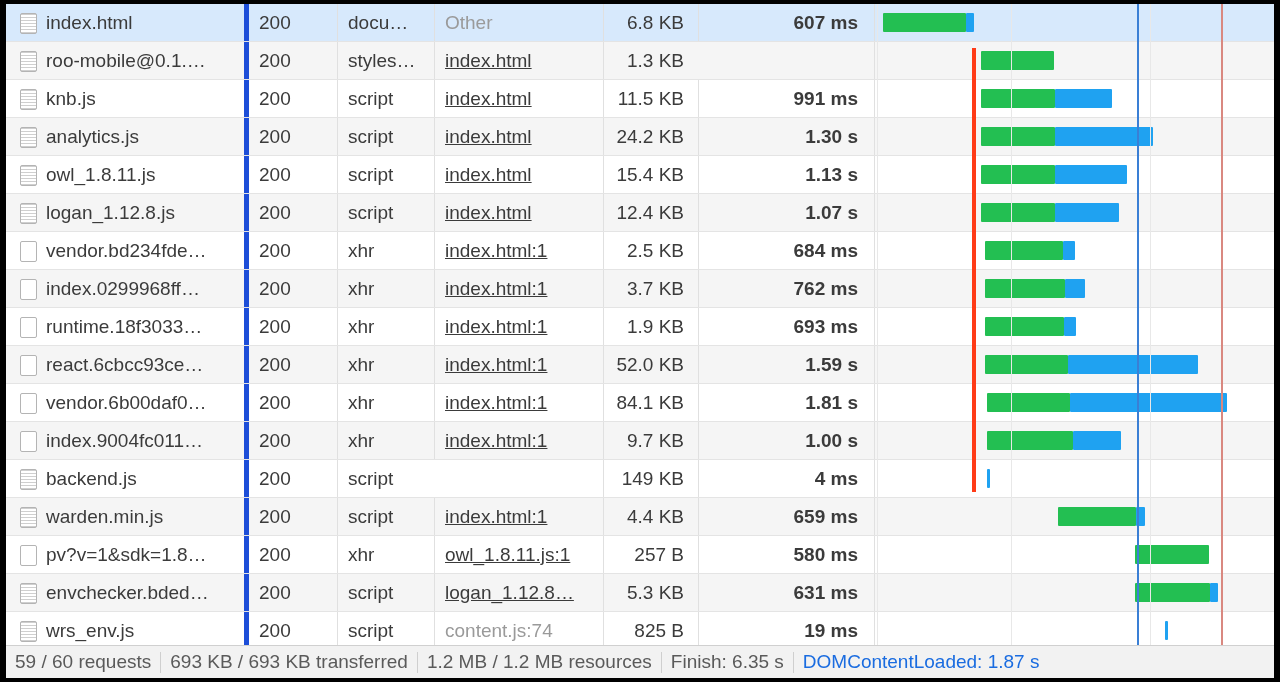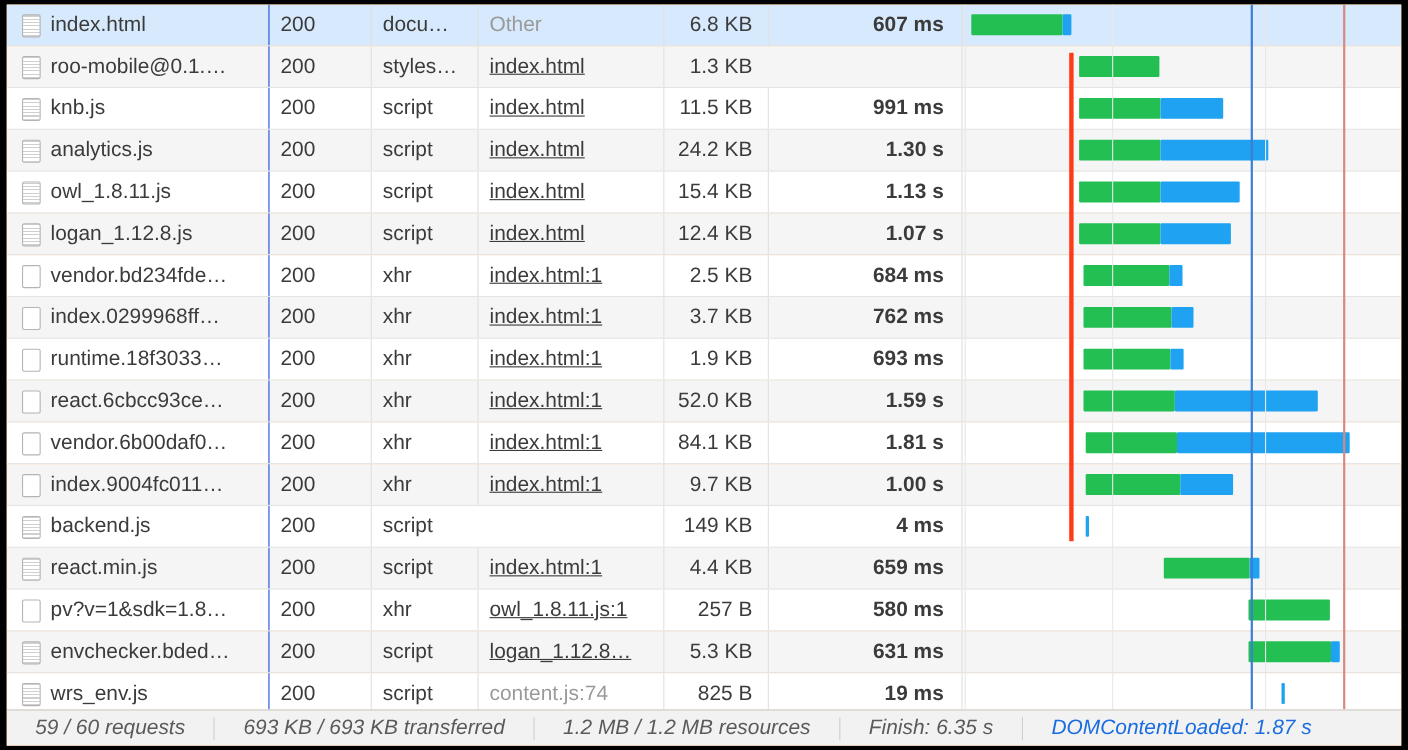--- a/index.html
+++ b/index.html
@@ -55,21 +55,21 @@
     top: 0;
     height: 37px;
     line-height: 37px;
     font-size: 19px;
     color: #3b3b3b;
     white-space: nowrap;
     overflow: hidden;
     box-sizing: border-box;
   }
   .c-name   { left: 0;    width: 237px; padding-left: 40px; }
-  .c-status { left: 238px; width: 88px;  padding-left: 10px; border-left: 1px solid #1d4ed8; }
+  .c-status { left: 238px; width: 88px;  padding-left: 10px; border-left: 5px solid #1d4ed8; }
   .c-type   { left: 331px; width: 92px;  padding-left: 10px; border-left: 1px solid #e0e0e0; }
   .c-init   { left: 428px; width: 164px; padding-left: 10px; border-left: 1px solid #e0e0e0; }
   .c-size   { left: 597px; width: 90px;  padding-right: 9px; text-align: right; border-left: 1px solid #e0e0e0; }
   .c-time   { left: 692px; width: 172px; padding-right: 12px; text-align: right; border-left: 1px solid #e0e0e0; font-weight: bold; }
 
   
   .file-icon {
     position: absolute;
     left: 14px;
     top: 9px;
@@ -151,23 +151,22 @@
     height: 33px;
     background: #f2f2f2;
     border-top: 1px solid #d0d0d0;
     display: flex;
     align-items: center;
     box-sizing: border-box;
   }
   .status-item {
     font-size: 19px;
     color: #5a5a5a;
-    padding: 0 26px;
+    padding: 0 9px;
     white-space: nowrap;
-    font-style: italic;
   }
   .status-sep {
     width: 1px;
     height: 21px;
     background: #cfcfcf;
   }
   .status-item.dcl-text { color: #1a6ce0; }
 </style>
 </head>
 <body>
@@ -337,21 +336,21 @@
             <div class="cell c-status"><span>200</span></div>
             <div class="cell c-type"><span>script</span></div>
             <div class="cell c-size"><span>149 KB</span></div>
             <div class="cell c-time"><span>4 ms</span></div>
             <div class="wf">
               <div class="wf-bar wf-blue" style="left: 112px; width: 3px;"></div>
             </div>
           </div>
           <div class="row odd">
             <span class="file-icon lined"></span>
-            <div class="cell c-name"><span>react.min.js</span></div>
+            <div class="cell c-name"><span>warden.min.js</span></div>
             <div class="cell c-status"><span>200</span></div>
             <div class="cell c-type"><span>script</span></div>
             <div class="cell c-init"><span class="link">index.html:1</span></div>
             <div class="cell c-size"><span>4.4 KB</span></div>
             <div class="cell c-time"><span>659 ms</span></div>
             <div class="wf">
               <div class="wf-bar wf-green" style="left: 183px; width: 78px;"></div>
               <div class="wf-bar wf-blue" style="left: 261px; width: 9px;"></div>
             </div>
           </div>

